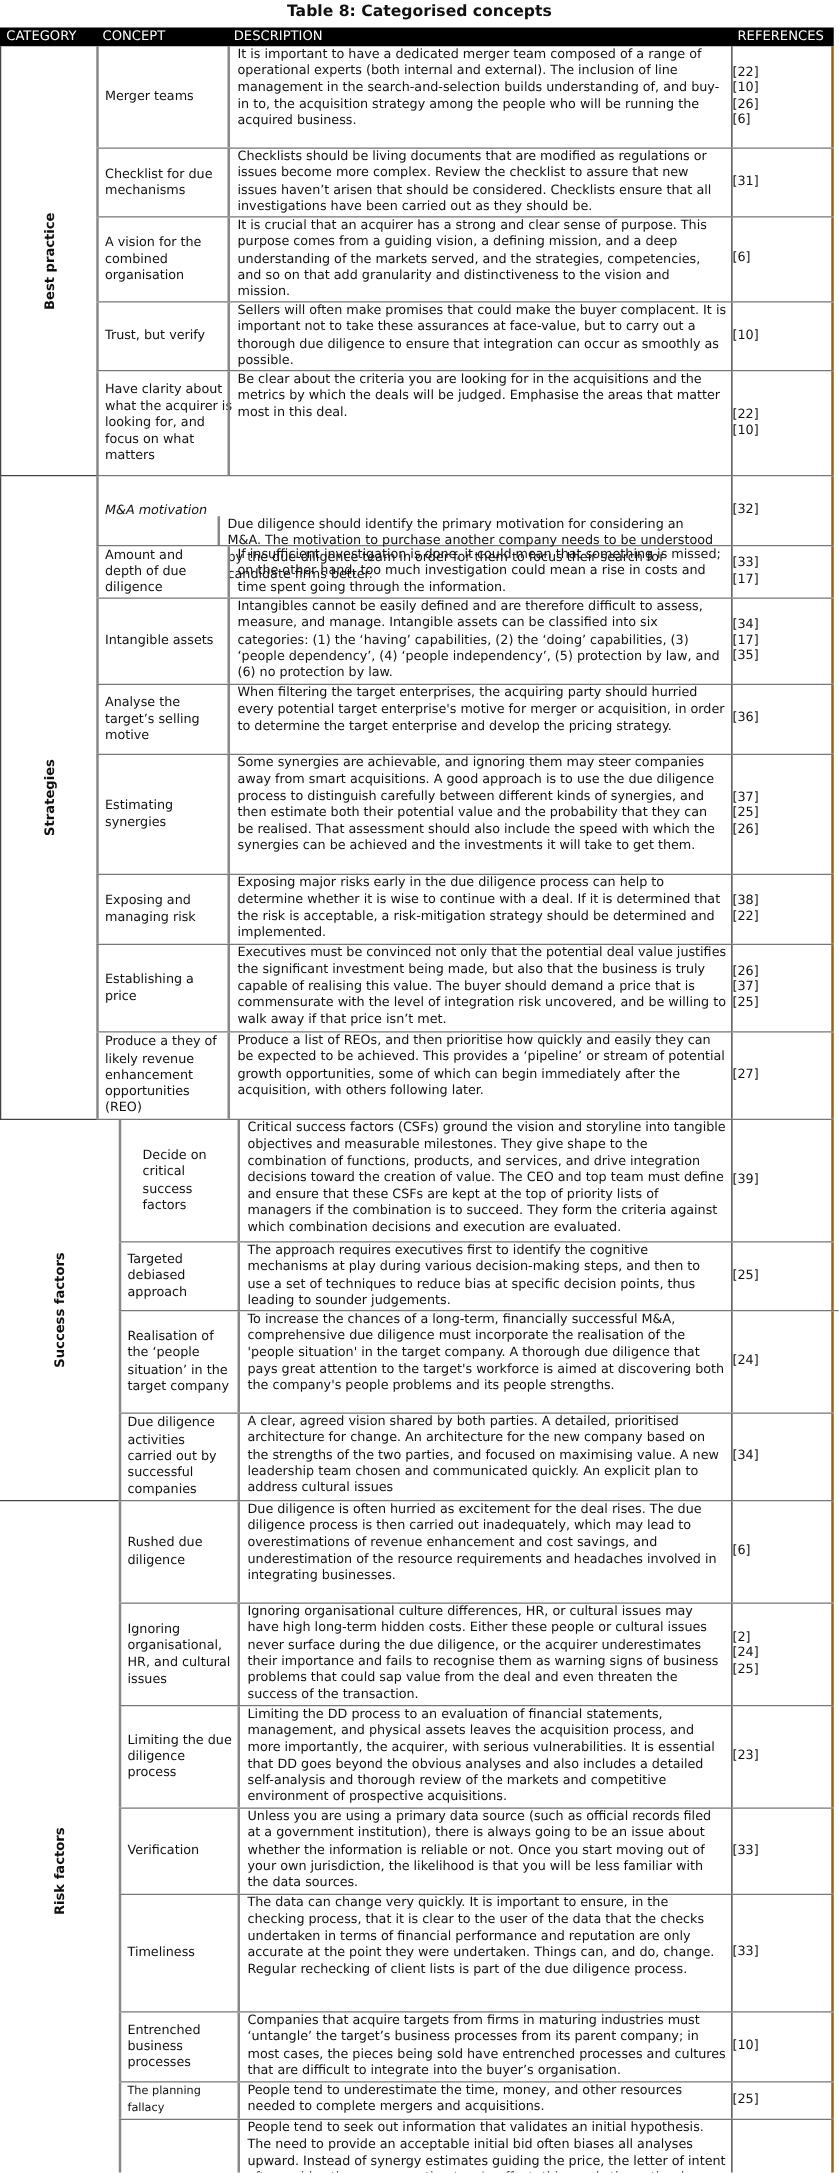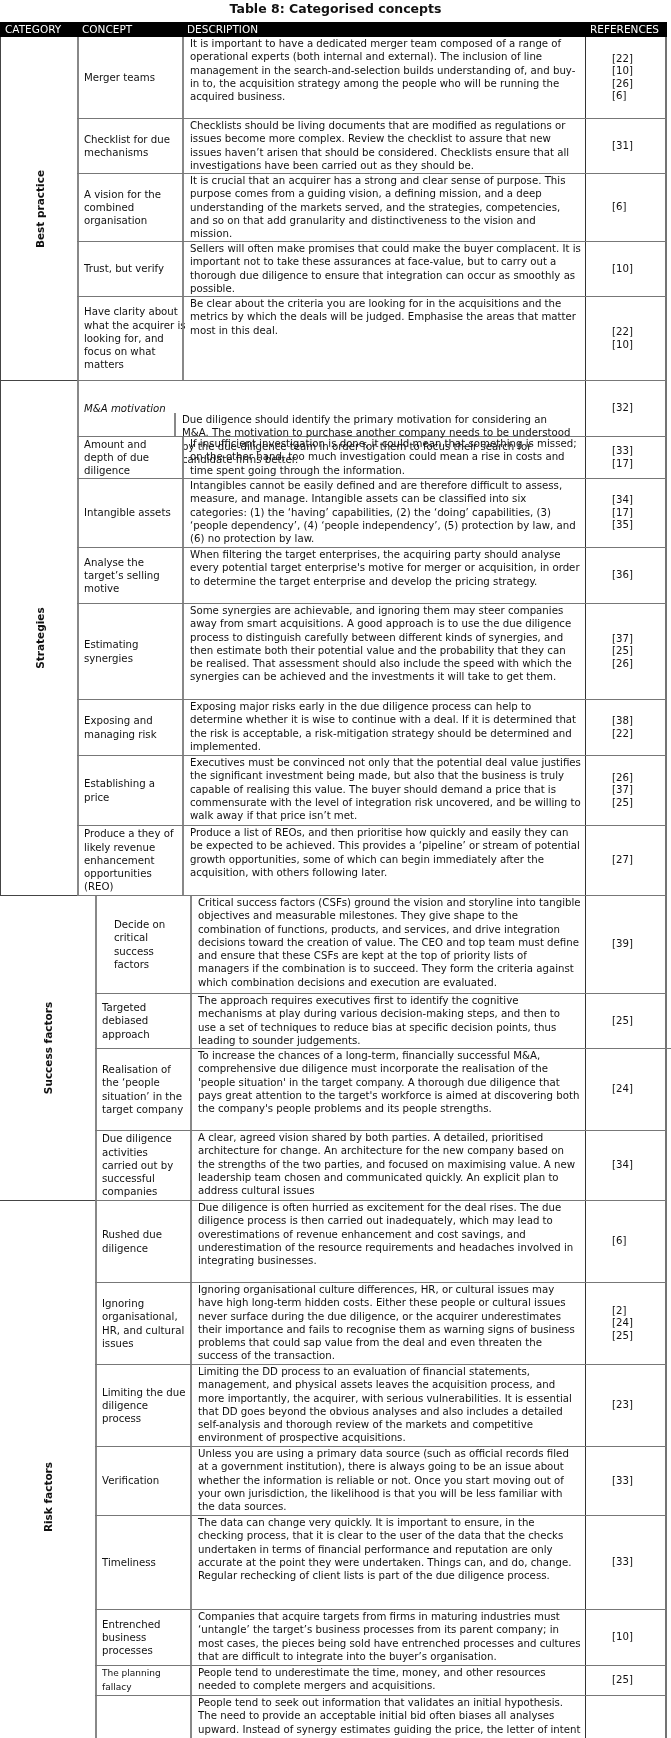--- a/index.html
+++ b/index.html
@@ -8,21 +8,21 @@
   .table { position:absolute; left:0; top:22px; width:667px; }
   .hdr { position:absolute; left:0; top:0; width:667px; height:15px; background:#000; color:#fff; font-size:10.5px; line-height:15px; }
   .hdr span { position:absolute; top:0; padding-left:5px; }
   .section { position:absolute; left:0; width:667px; }
   .cat { position:absolute; left:0; top:0; bottom:0; border-left:1px solid #444; border-bottom:1px solid #444; }
   .cat-label { position:absolute; left:50%; top:50%; transform:translate(-50%,-50%) rotate(-90deg); white-space:nowrap; font-weight:bold; font-size:10.5px; }
   .row { position:absolute; border-bottom:1px solid #777; }
   .cell { position:absolute; top:0; bottom:0; box-sizing:border-box; font-size:10.2px; line-height:13.3px; display:flex; align-items:center; padding:0 4px 0 5px; }
   .c-concept { border-left:2px solid #888; }
   .c-desc { border-left:2px solid #888; padding-left:6px; align-items:flex-start; }
-  .c-ref { border-left:1px solid #333; border-right:2px solid #737373; padding-left:26px; }
+  .c-ref { border-left:1px solid #333; border-right:2px solid #a16207; padding-left:0; }
   .c-ref div { line-height:12.5px; }
   .small { font-size:9px; }
 </style>
 </head>
 <body>
 
 <div class="title">Table 8: Categorised concepts</div>
 
 <div class="table">
   <div class="hdr">
@@ -115,21 +115,21 @@
           <div class="cell c-ref" style="left: 508px; width: 82px;">
             <div>
               <div>[34]</div>
               <div>[17]</div>
               <div>[35]</div>
             </div>
           </div>
         </div>
         <div class="row" style="left: 77px; top: 167px; width: 590px; height: 55px;">
           <div class="cell c-concept" style="left: 0px; width: 105px;">Analyse the target’s selling motive</div>
-          <div class="cell c-desc" style="left: 105px; width: 403px;">When filtering the target enterprises, the acquiring party should analyse every potential target enterprise's motive for merger or acquisition, in order to determine the target enterprise and develop the pricing strategy.</div>
+          <div class="cell c-desc" style="left: 105px; width: 403px;">When filtering the target enterprises, the acquiring party should hurried every potential target enterprise's motive for merger or acquisition, in order to determine the target enterprise and develop the pricing strategy.</div>
           <div class="cell c-ref" style="left: 508px; width: 82px;">
             <div>
               <div>[36]</div>
             </div>
           </div>
         </div>
         <div class="row" style="left: 77px; top: 223px; width: 590px; height: 95px;">
           <div class="cell c-concept" style="left: 0px; width: 105px;">Estimating synergies</div>
           <div class="cell c-desc" style="left: 105px; width: 403px;">Some synergies are achievable, and ignoring them may steer companies away from smart acquisitions. A good approach is to use the due diligence process to distinguish carefully between different kinds of synergies, and then estimate both their potential value and the probability that they can be realised. That assessment should also include the speed with which the synergies can be achieved and the investments it will take to get them.</div>
           <div class="cell c-ref" style="left: 508px; width: 82px;">

